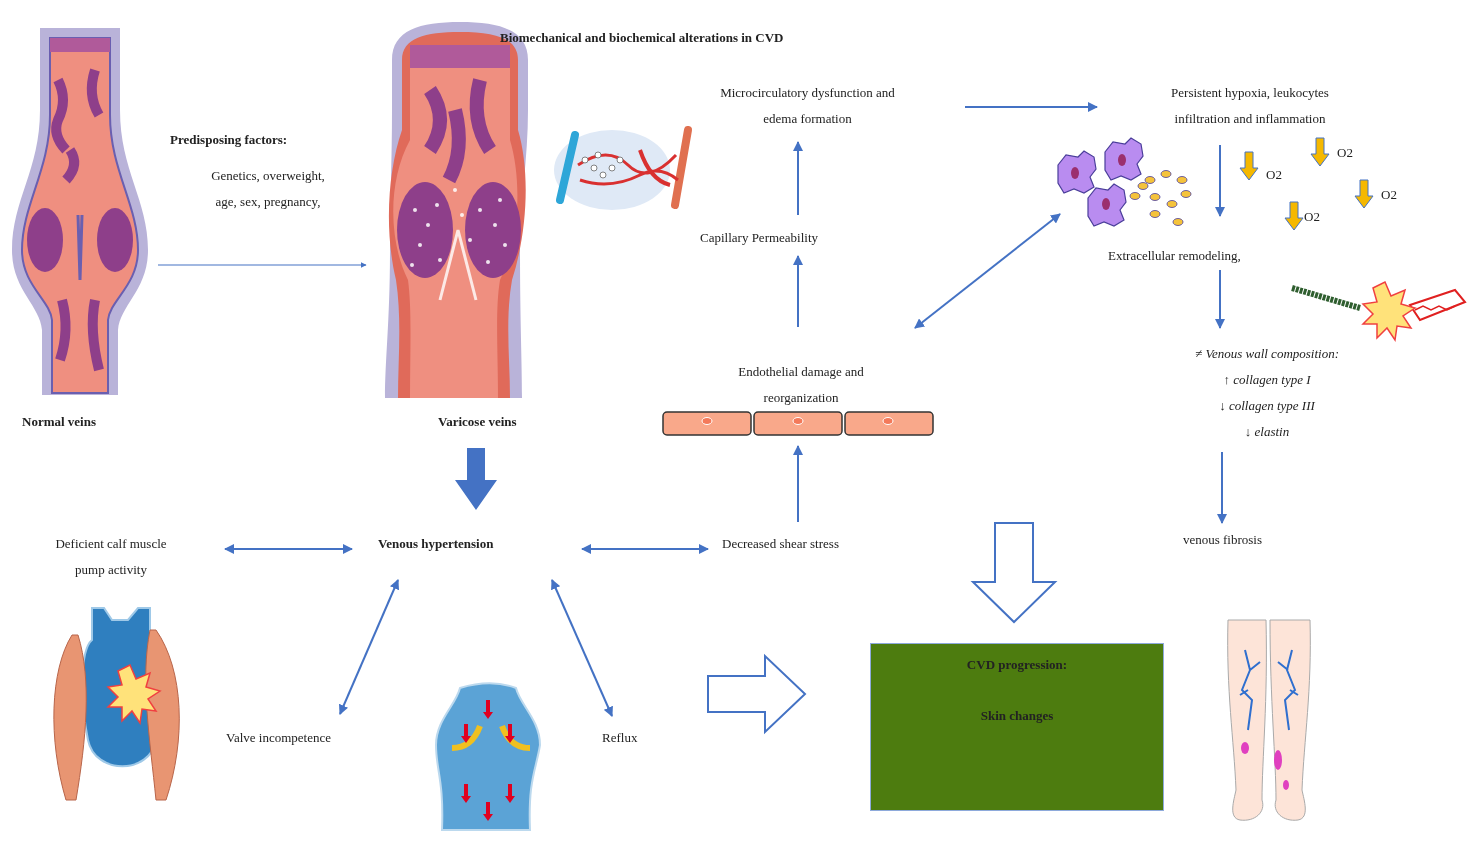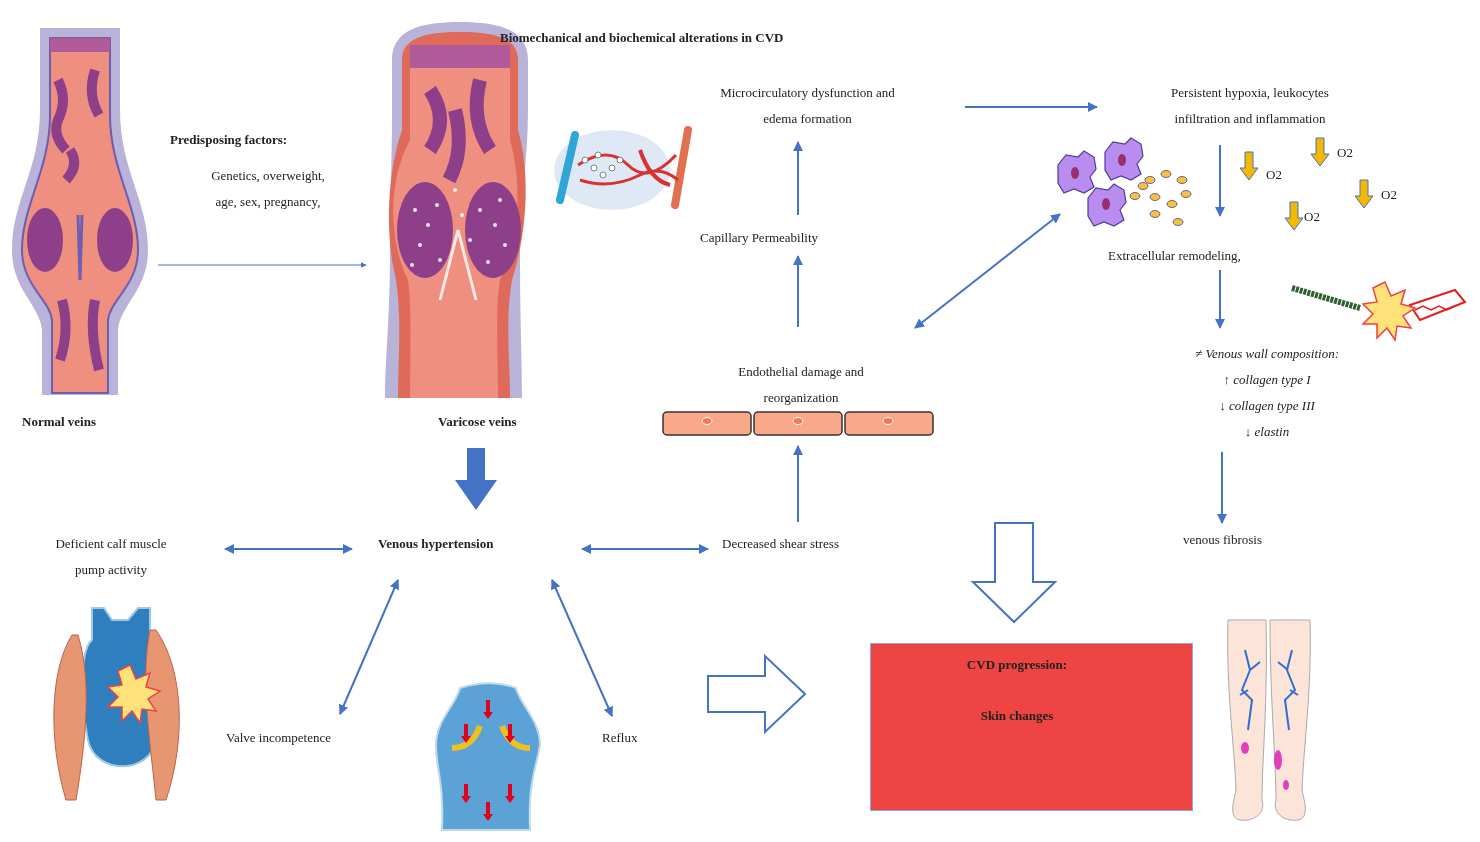--- a/index.html
+++ b/index.html
@@ -1,21 +1,21 @@
 <!DOCTYPE html>
 <html><head>
 <meta charset="utf-8">
 <style>
   html,body{margin:0;padding:0;background:#fff;}
   body{width:1480px;height:842px;position:relative;overflow:hidden;font-family:"Liberation Serif","DejaVu Serif",serif;color:#222;}
   .t{position:absolute;text-align:center;font-size:13px;line-height:26px;white-space:nowrap;}
   .b{font-weight:bold;}
   .t span{display:block;}
   svg.layer{position:absolute;left:0;top:0;}
-  .box{position:absolute;left:870px;top:643px;width:292px;height:166px;border:1.5px solid #8eaadb;background:#ef4444;padding-left:29px;}
+  .box{position:absolute;left:870px;top:643px;width:292px;height:166px;border:1.5px solid #8eaadb;background:#4d7c0f;}
 </style>
 </head>
 <body>
 
 <svg class="layer" width="1480" height="842" viewBox="0 0 1480 842">
   <defs>
     <marker id="ah" viewBox="0 0 10 10" refX="9" refY="5" markerWidth="5" markerHeight="5" orient="auto-start-reverse">
       <path d="M0,0 L10,5 L0,10 z" fill="#4472c4"></path>
     </marker>
     <marker id="ahs" viewBox="0 0 10 10" refX="9" refY="5" markerWidth="7" markerHeight="7" orient="auto-start-reverse">

